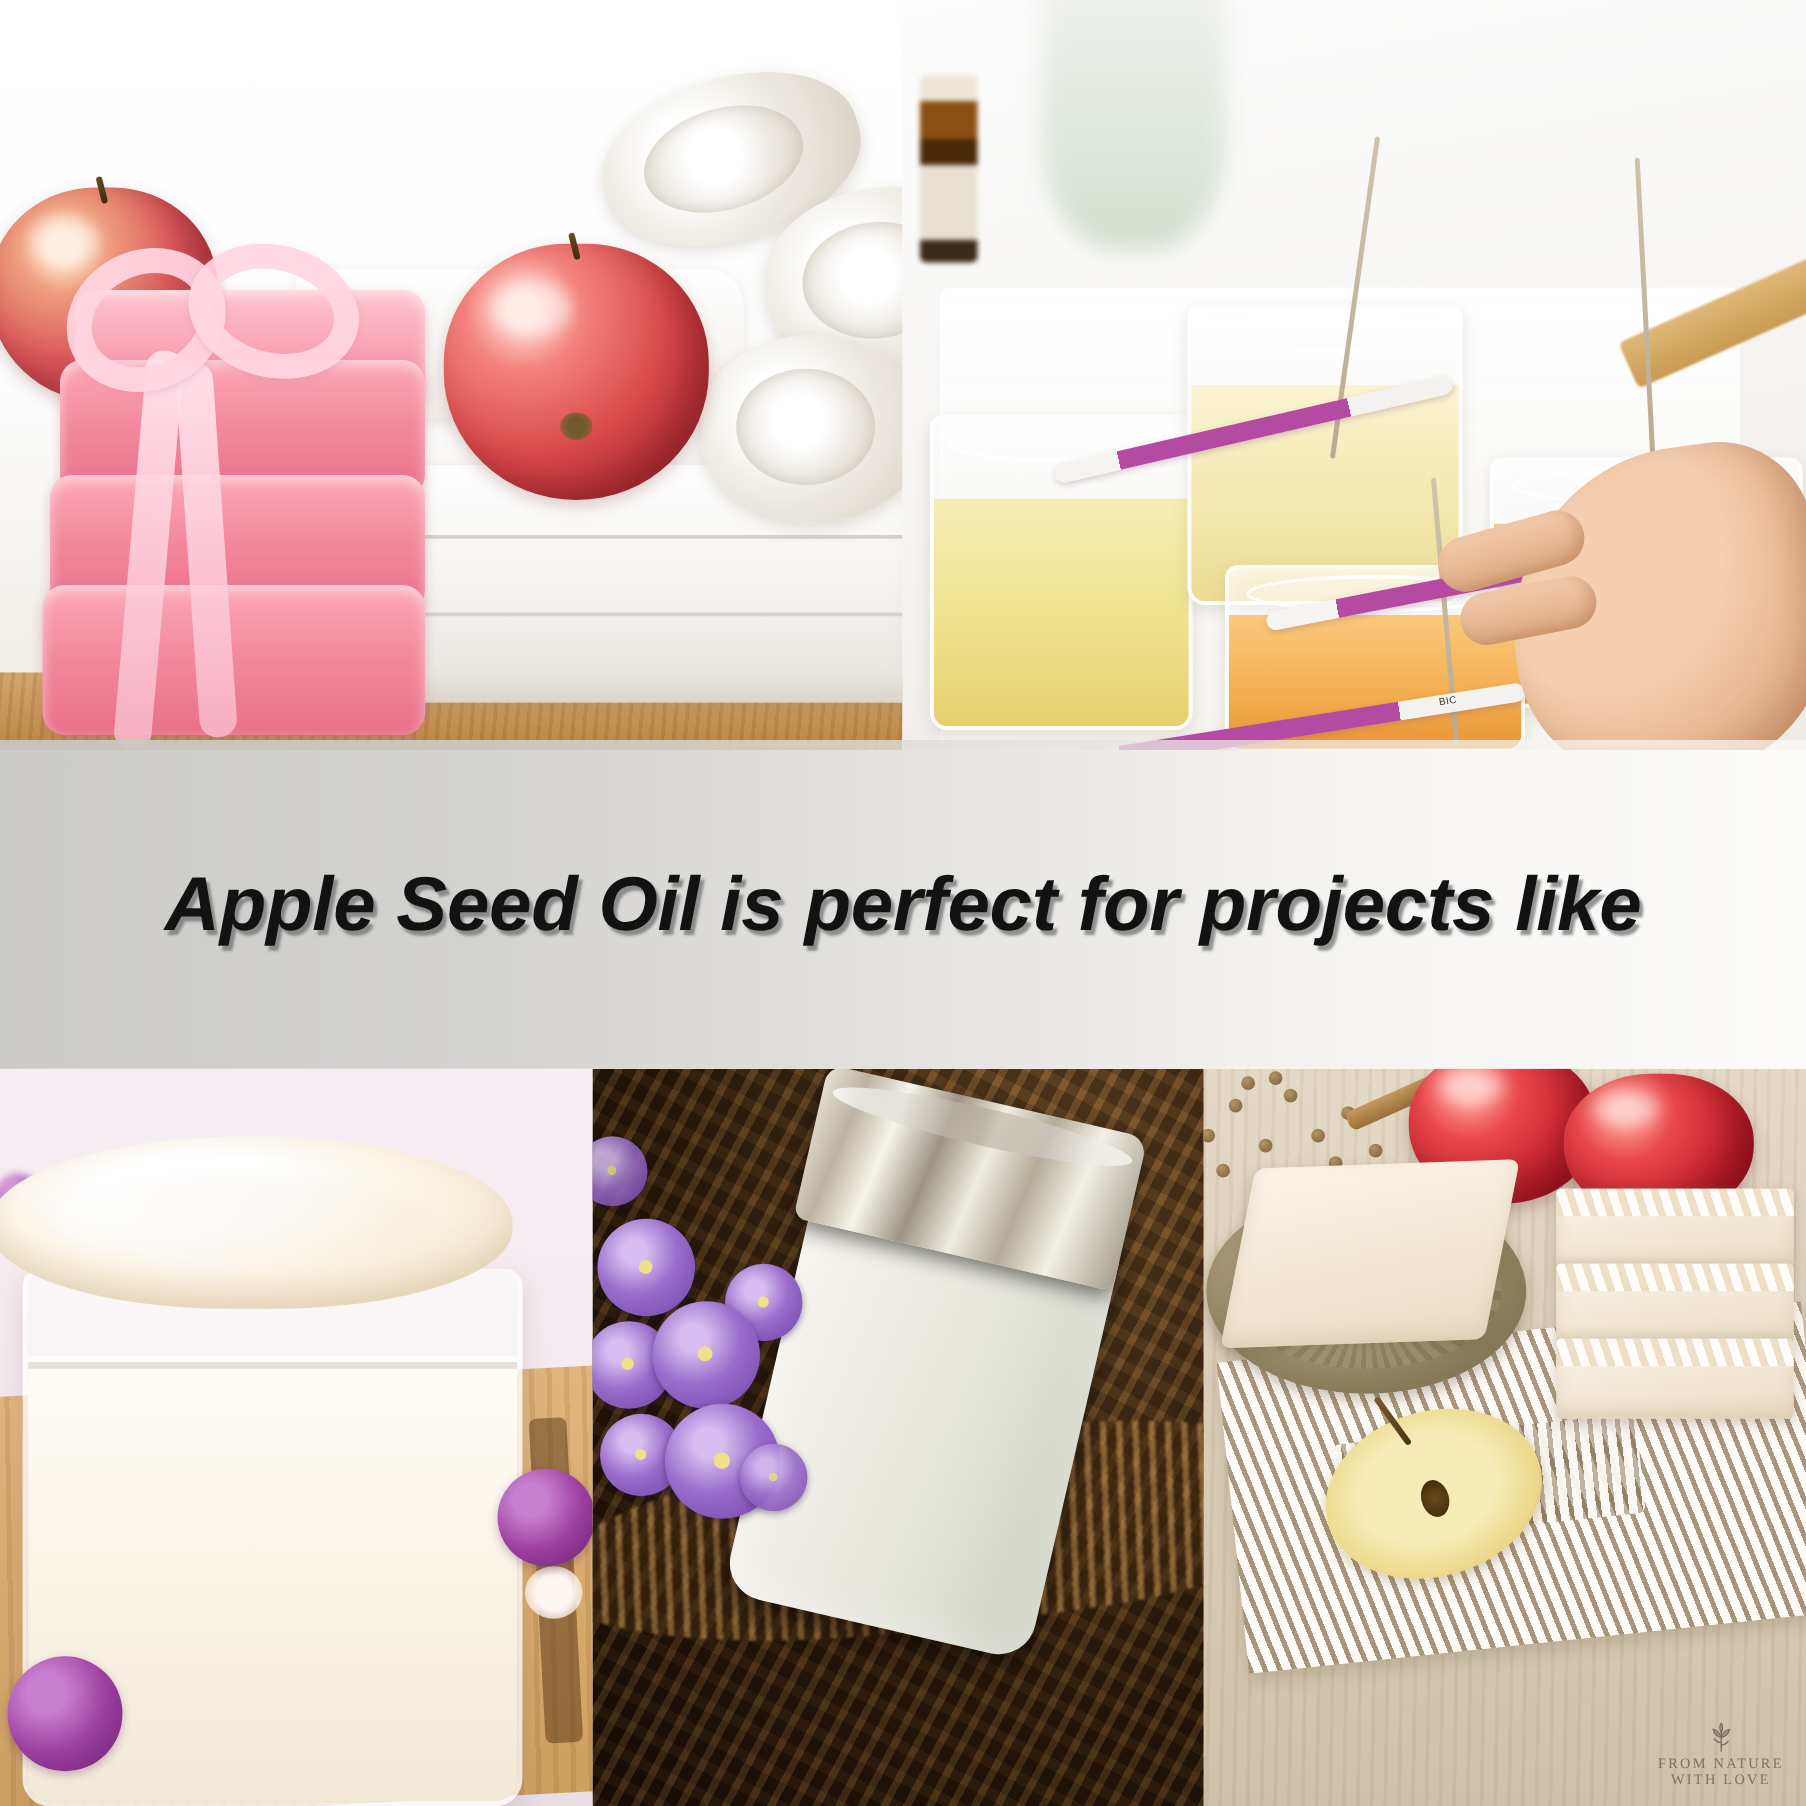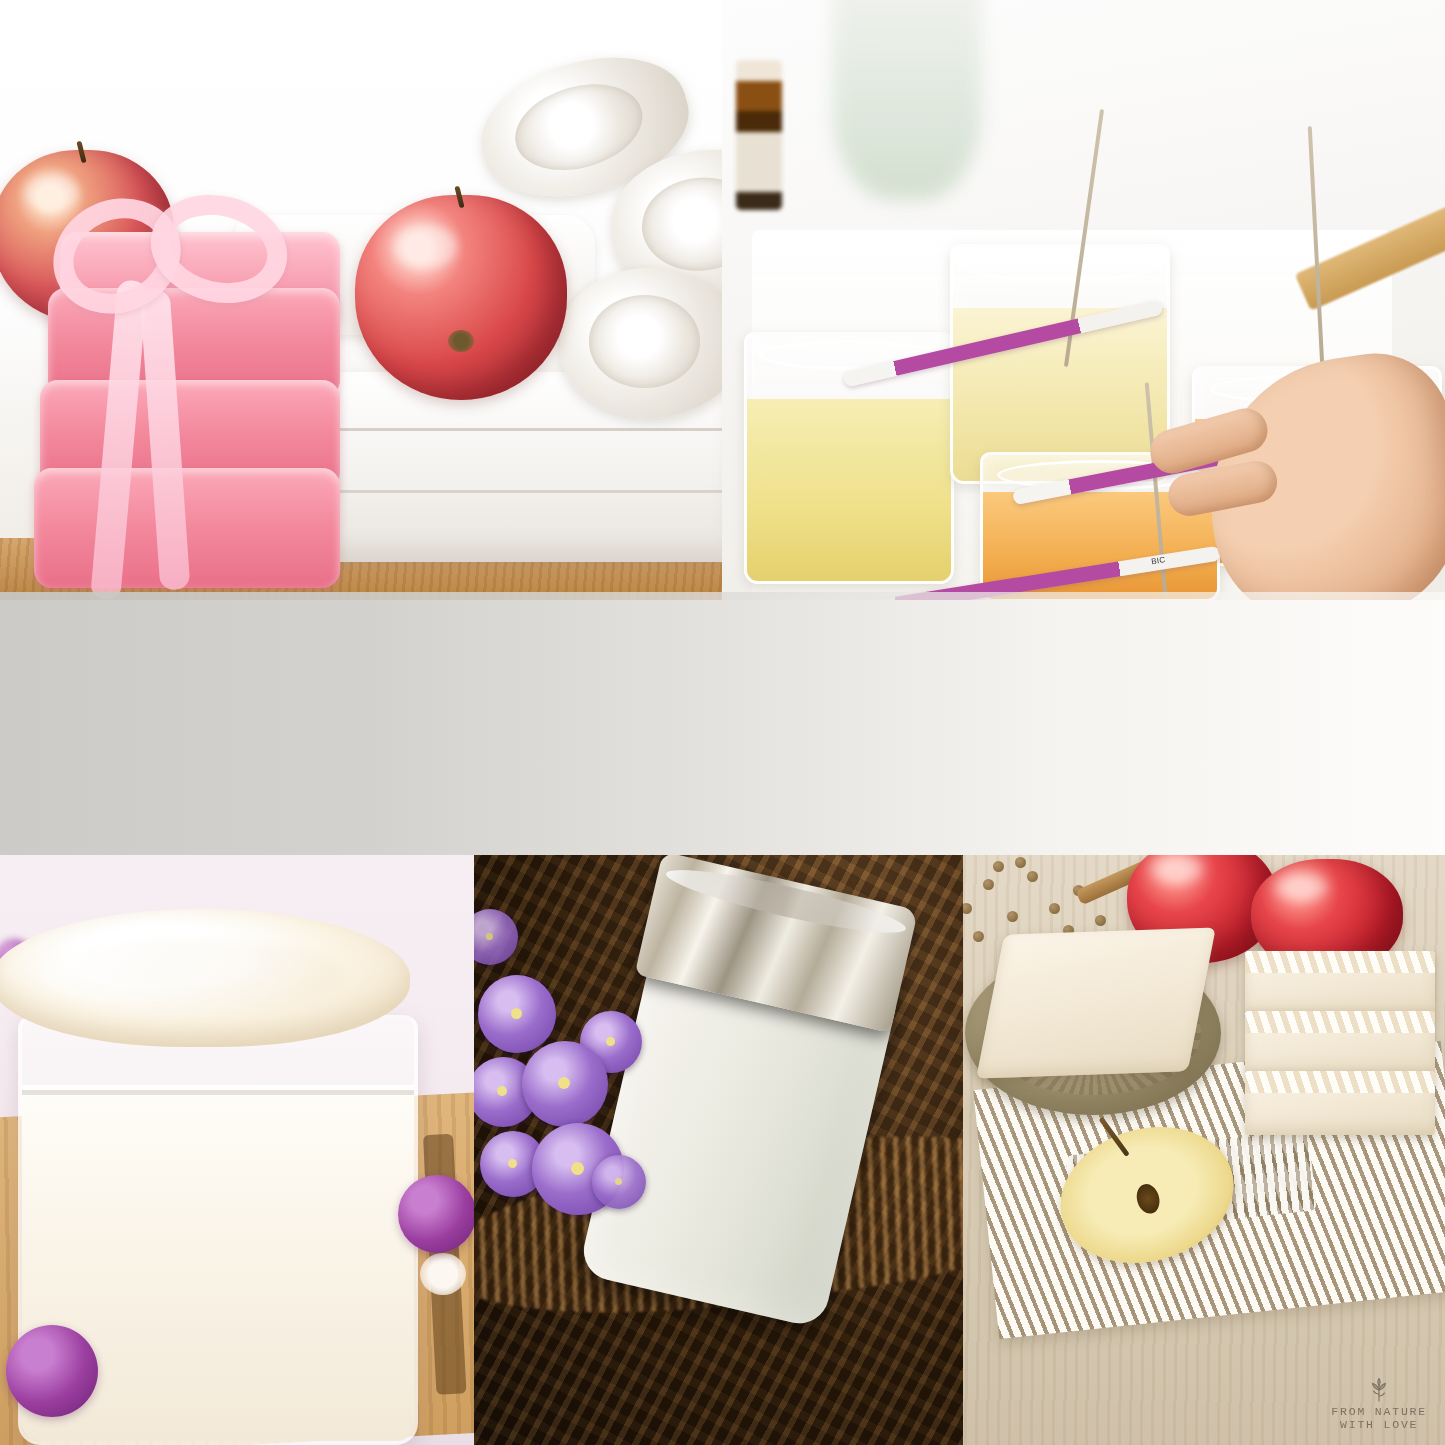--- a/index.html
+++ b/index.html
@@ -406,21 +406,21 @@
     position:absolute; left:112px; top:18px; width:84px; height:16px; border-radius:6px;
     background:linear-gradient(180deg,#c4985e,#9b7038); transform:rotate(-24deg);
   }
   
   #watermark {
     position:absolute; right:18px; bottom:14px; text-align:center;
     color:#6d6457; opacity:.82; pointer-events:none;
   }
   #watermark .mark-tree { display:block; margin:0 auto 2px; }
   #watermark .mark-line {
-    display:block; font-family:Liberation Mono, monospace;
+    display:block; font-family:Liberation Serif, serif;
     font-size:11.5px; letter-spacing:1.8px; line-height:13px; color:#6b6153;
   }
 
   
   #banner {
     position:absolute; left:0; top:592px; width:1445px; height:263px;
     display:flex; flex-direction:column; justify-content:center; align-items:center;
     background:
       linear-gradient(90deg,
         rgba(200,199,196,.93) 0%,
@@ -607,15 +607,16 @@
             <path d="M13 19 C15.5 19 17.5 17.5 18.5 16"></path>
           </g>
         </svg>
         <span class="mark-line">FROM NATURE</span>
         <span class="mark-line">WITH LOVE</span>
       </div>
     </div>
   </div>
 
   <div id="banner">
+    <div class="line">Apple Seed Oil is perfect for projects like</div>
   </div>
 
 </div>
 
 </body></html>

